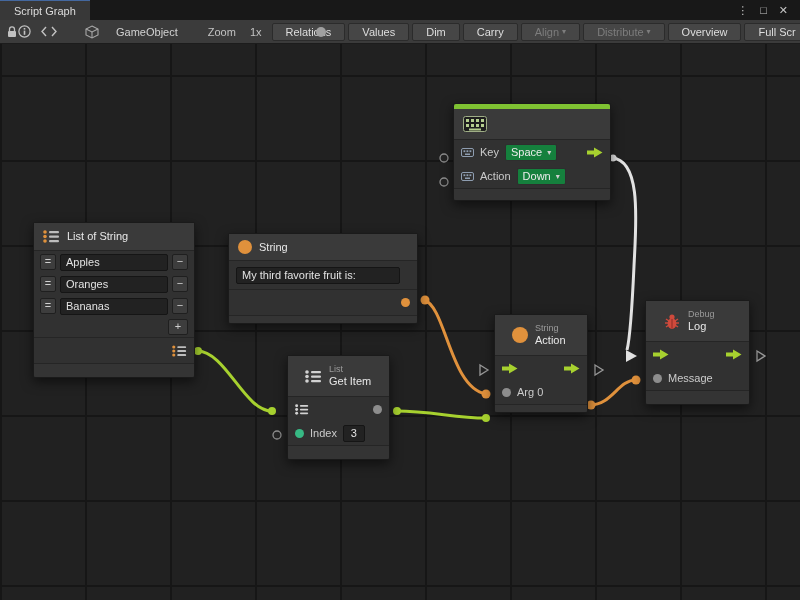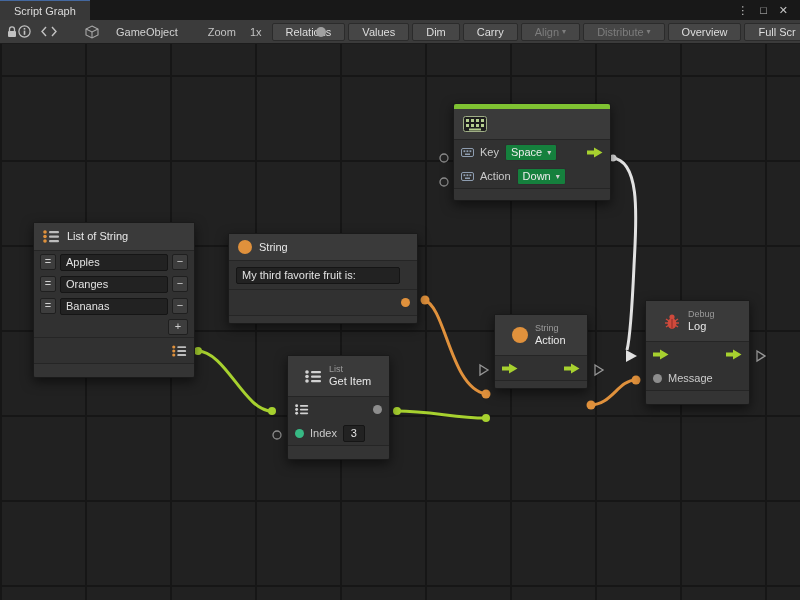--- a/index.html
+++ b/index.html
@@ -363,20 +363,24 @@
         </div>
       </div>
       <div class="node-row spread">
         <svg class="flow-arrow" width="16" height="11" viewBox="0 0 16 11">
             <path class="fa" d="M0,3.5 L7,3.5 L7,0.5 L15.5,5.5 L7,10.5 L7,7.5 L0,7.5 Z"></path>
           </svg>
         <svg class="flow-arrow" width="16" height="11" viewBox="0 0 16 11">
             <path class="fa" d="M0,3.5 L7,3.5 L7,0.5 L15.5,5.5 L7,10.5 L7,7.5 L0,7.5 Z"></path>
           </svg>
       </div>
+      <div class="node-row">
+        <div class="dot gray"></div>
+        <span class="plabel">Arg 0</span>
+      </div>
       <div class="node-footer shortf"></div>
     </div>
 
     <div class="node" style="left:645px;top:256px;width:105px;">
       <div class="node-header tall">
         <svg width="18" height="17" viewBox="0 0 18 17">
           <g stroke="var(--bug-red)" stroke-width="1.4">
             <line x1="3" y1="6" x2="6" y2="8"></line>
               <line x1="2" y1="10" x2="6" y2="10"></line>
               <line x1="3" y1="14" x2="6" y2="12"></line>

